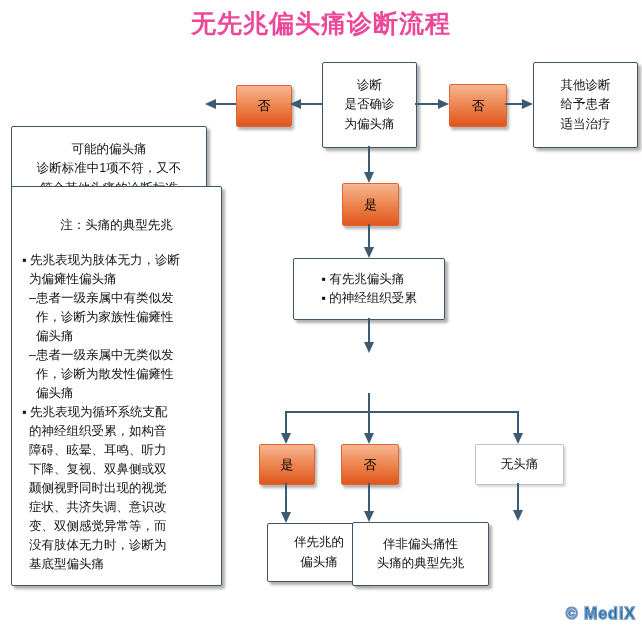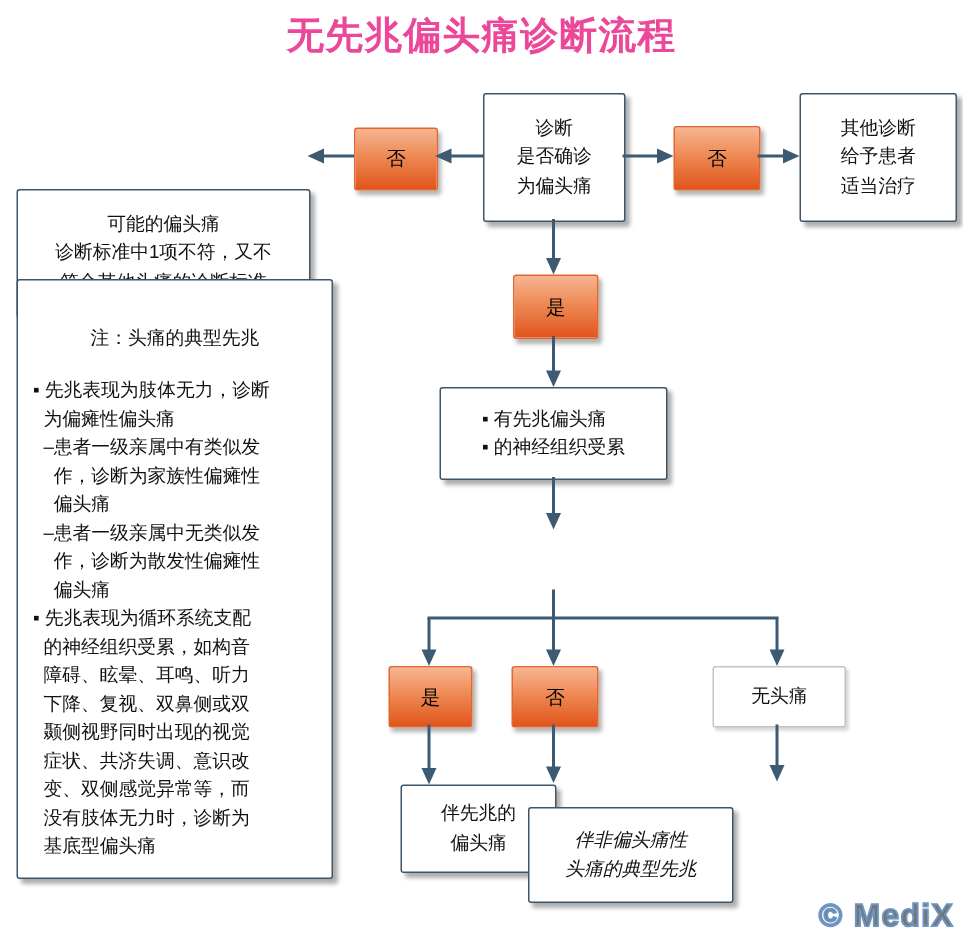--- a/index.html
+++ b/index.html
@@ -43,22 +43,22 @@
   }
   
   .ln{position:absolute;background:#3d5a73;}
   .arr{position:absolute;width:0;height:0;}
   .arr-l{border-top:5px solid transparent;border-bottom:5px solid transparent;border-right:11px solid #3d5a73;}
   .arr-r{border-top:5px solid transparent;border-bottom:5px solid transparent;border-left:11px solid #3d5a73;}
   .arr-d{border-left:5px solid transparent;border-right:5px solid transparent;border-top:11px solid #3d5a73;}
   
   .watermark{
     position:absolute;right:6px;bottom:2px;
-    font-weight:bold;font-size:21px;letter-spacing:1px;
-    color:#737373;-webkit-text-stroke:1.3px #6e94bf;
+    font-weight:bold;font-size:16px;letter-spacing:1px;
+    color:#0369a1;-webkit-text-stroke:1.3px #6e94bf;
     text-shadow:1px 1px 0 #e8eff7;
   }
 </style>
 </head>
 <body>
 
 <div id="stage">
 
   <div class="title">无先兆偏头痛诊断流程</div>
 
@@ -79,21 +79,21 @@
     <span class="left" style="white-space:pre-line;">▪ 有先兆偏头痛
 ▪ 的神经组织受累</span>
   </div>
 
   <div class="obox" style="left:259px;top:444px;width:54px;height:39px;">是</div>
   <div class="obox" style="left:341px;top:444px;width:56px;height:39px;">否</div>
   <div class="wbox gray" style="left:475px;top:444px;width:87px;height:39px;">无头痛</div>
 
   <div class="wbox" style="left:235px;top:523px;width:102px;height:57px;margin-left:32px;">伴先兆的
 偏头痛</div>
-  <div class="wbox" style="left:352px;top:538px;width:135px;height:62px;font-style:italic;">伴非偏头痛性
+  <div class="wbox" style="left:352px;top:522px;width:135px;height:62px;">伴非偏头痛性
 头痛的典型先兆</div>
 
   <div class="note">
     <div class="note-heading">注：头痛的典型先兆</div>
     <div class="note-body">▪ 先兆表现为肢体无力，诊断
   为偏瘫性偏头痛
   –患者一级亲属中有类似发
     作，诊断为家族性偏瘫性
     偏头痛
   –患者一级亲属中无类似发

